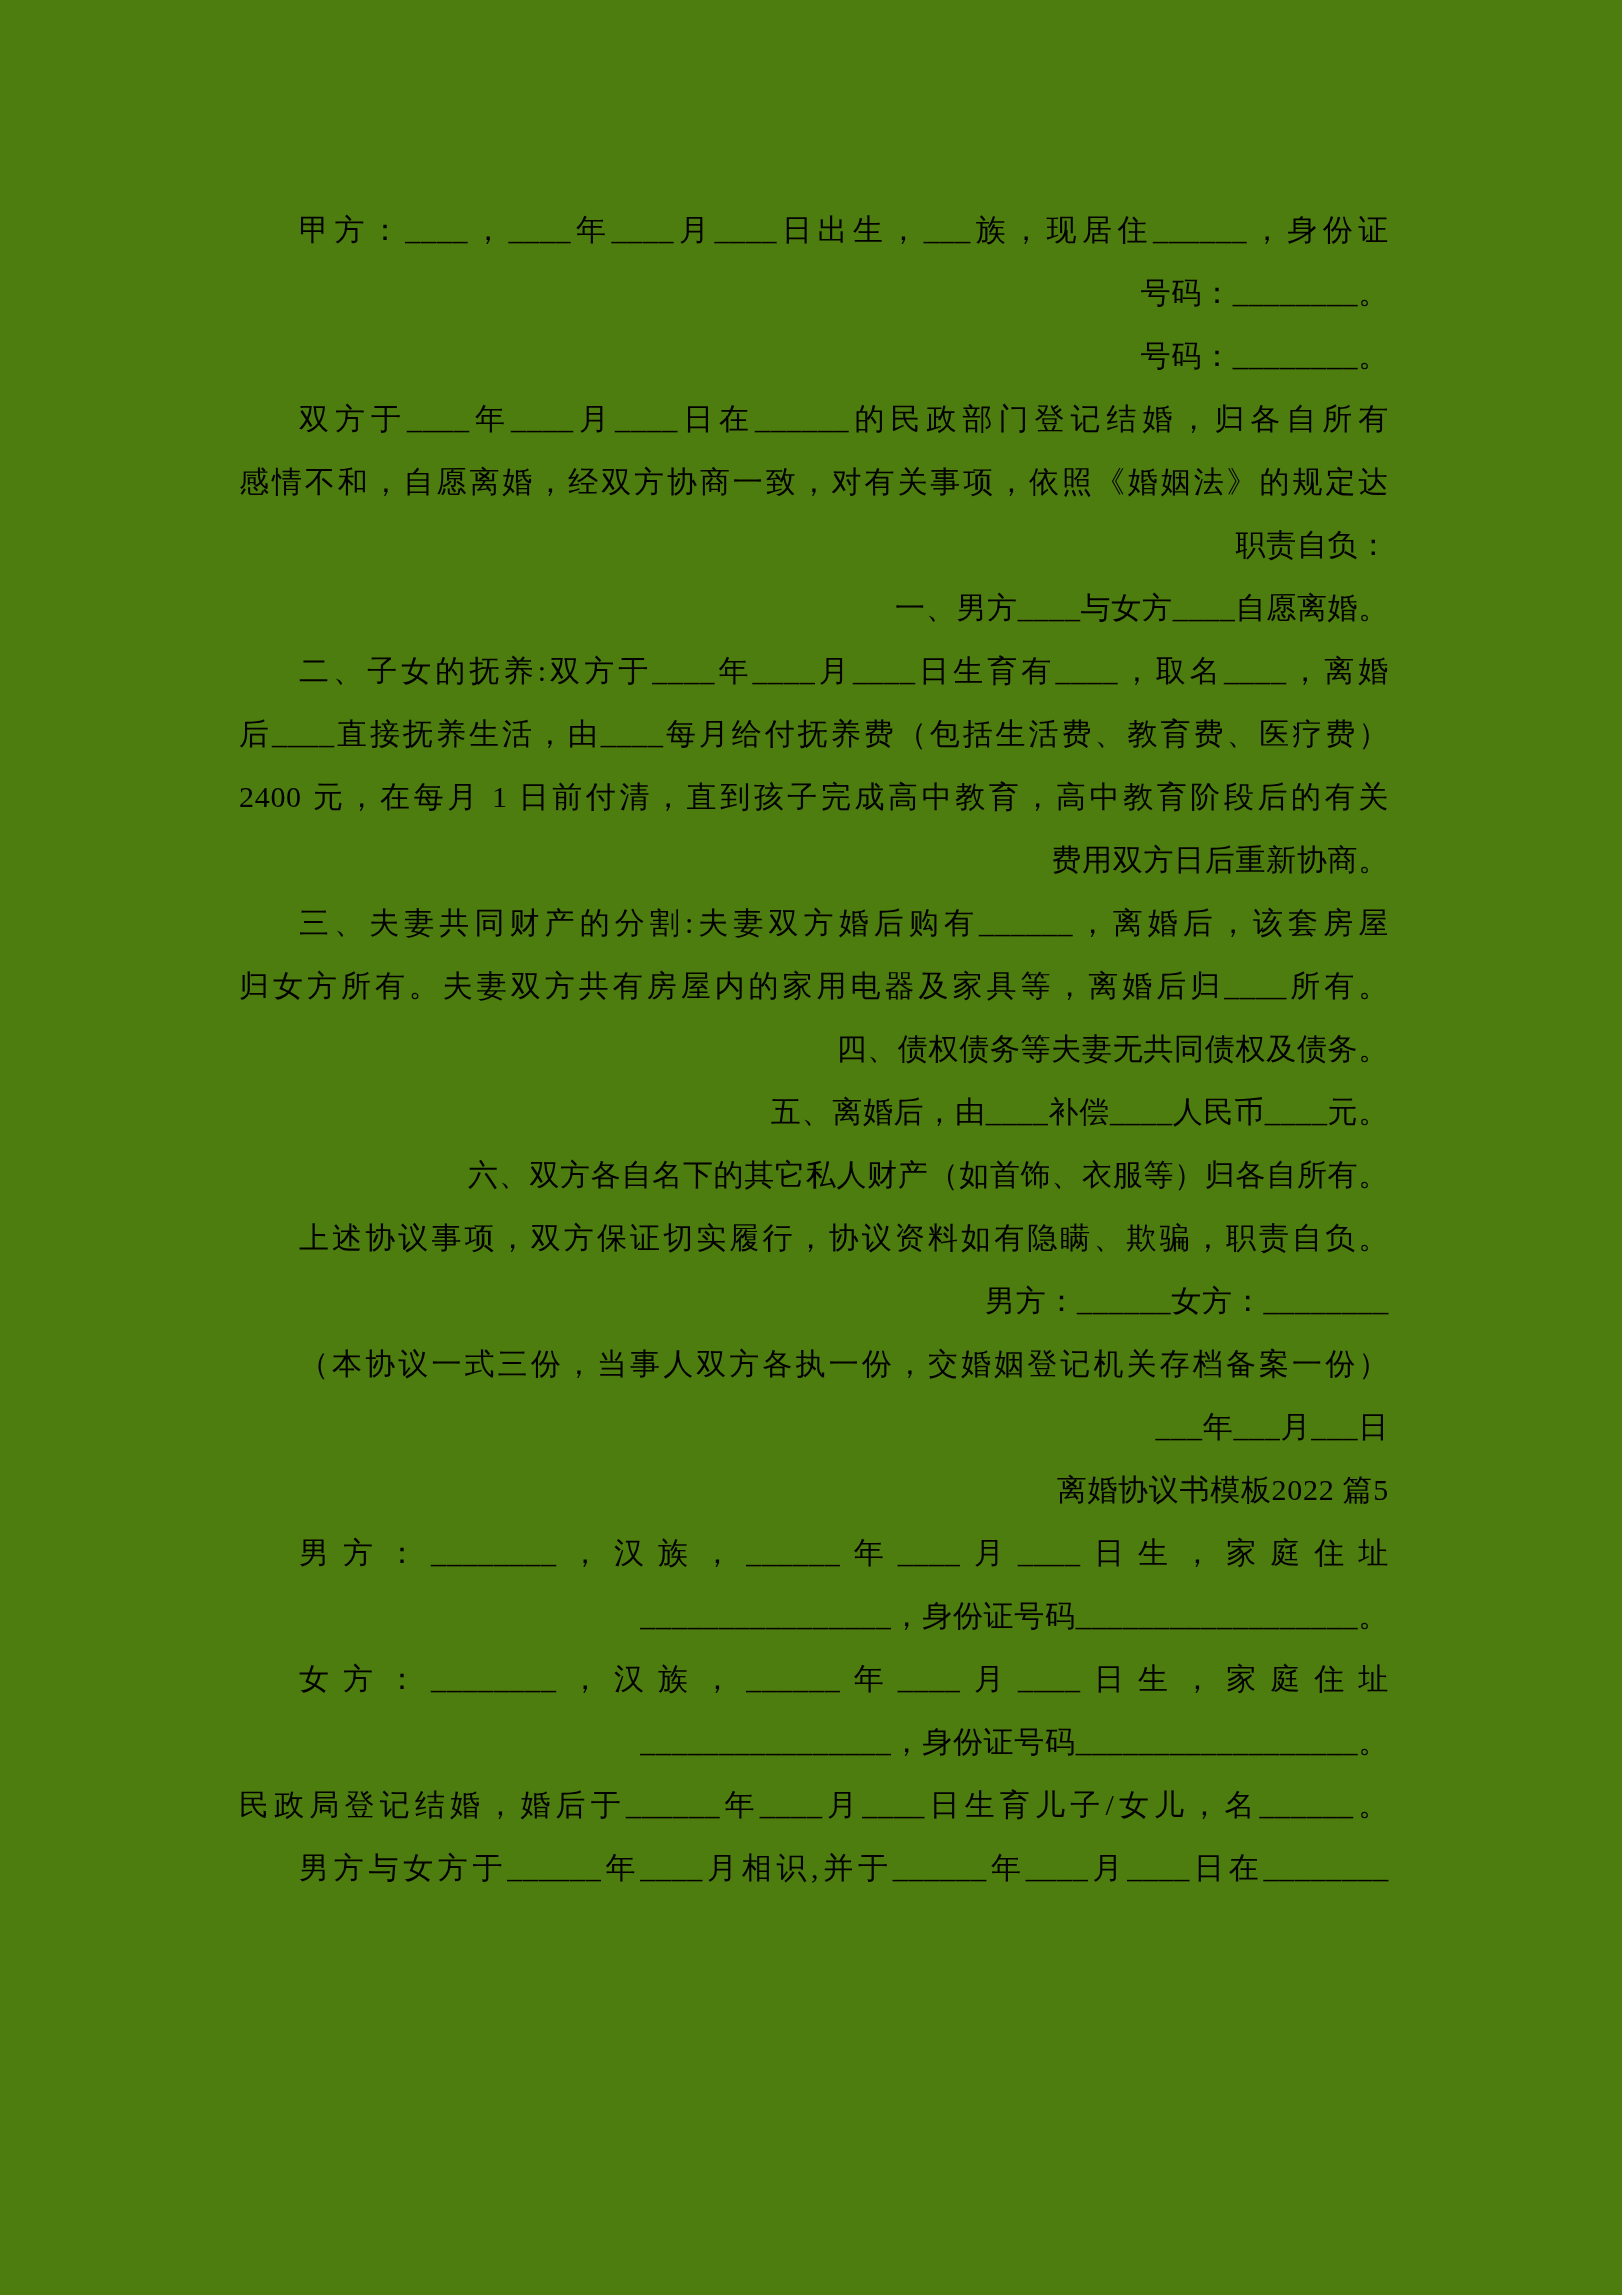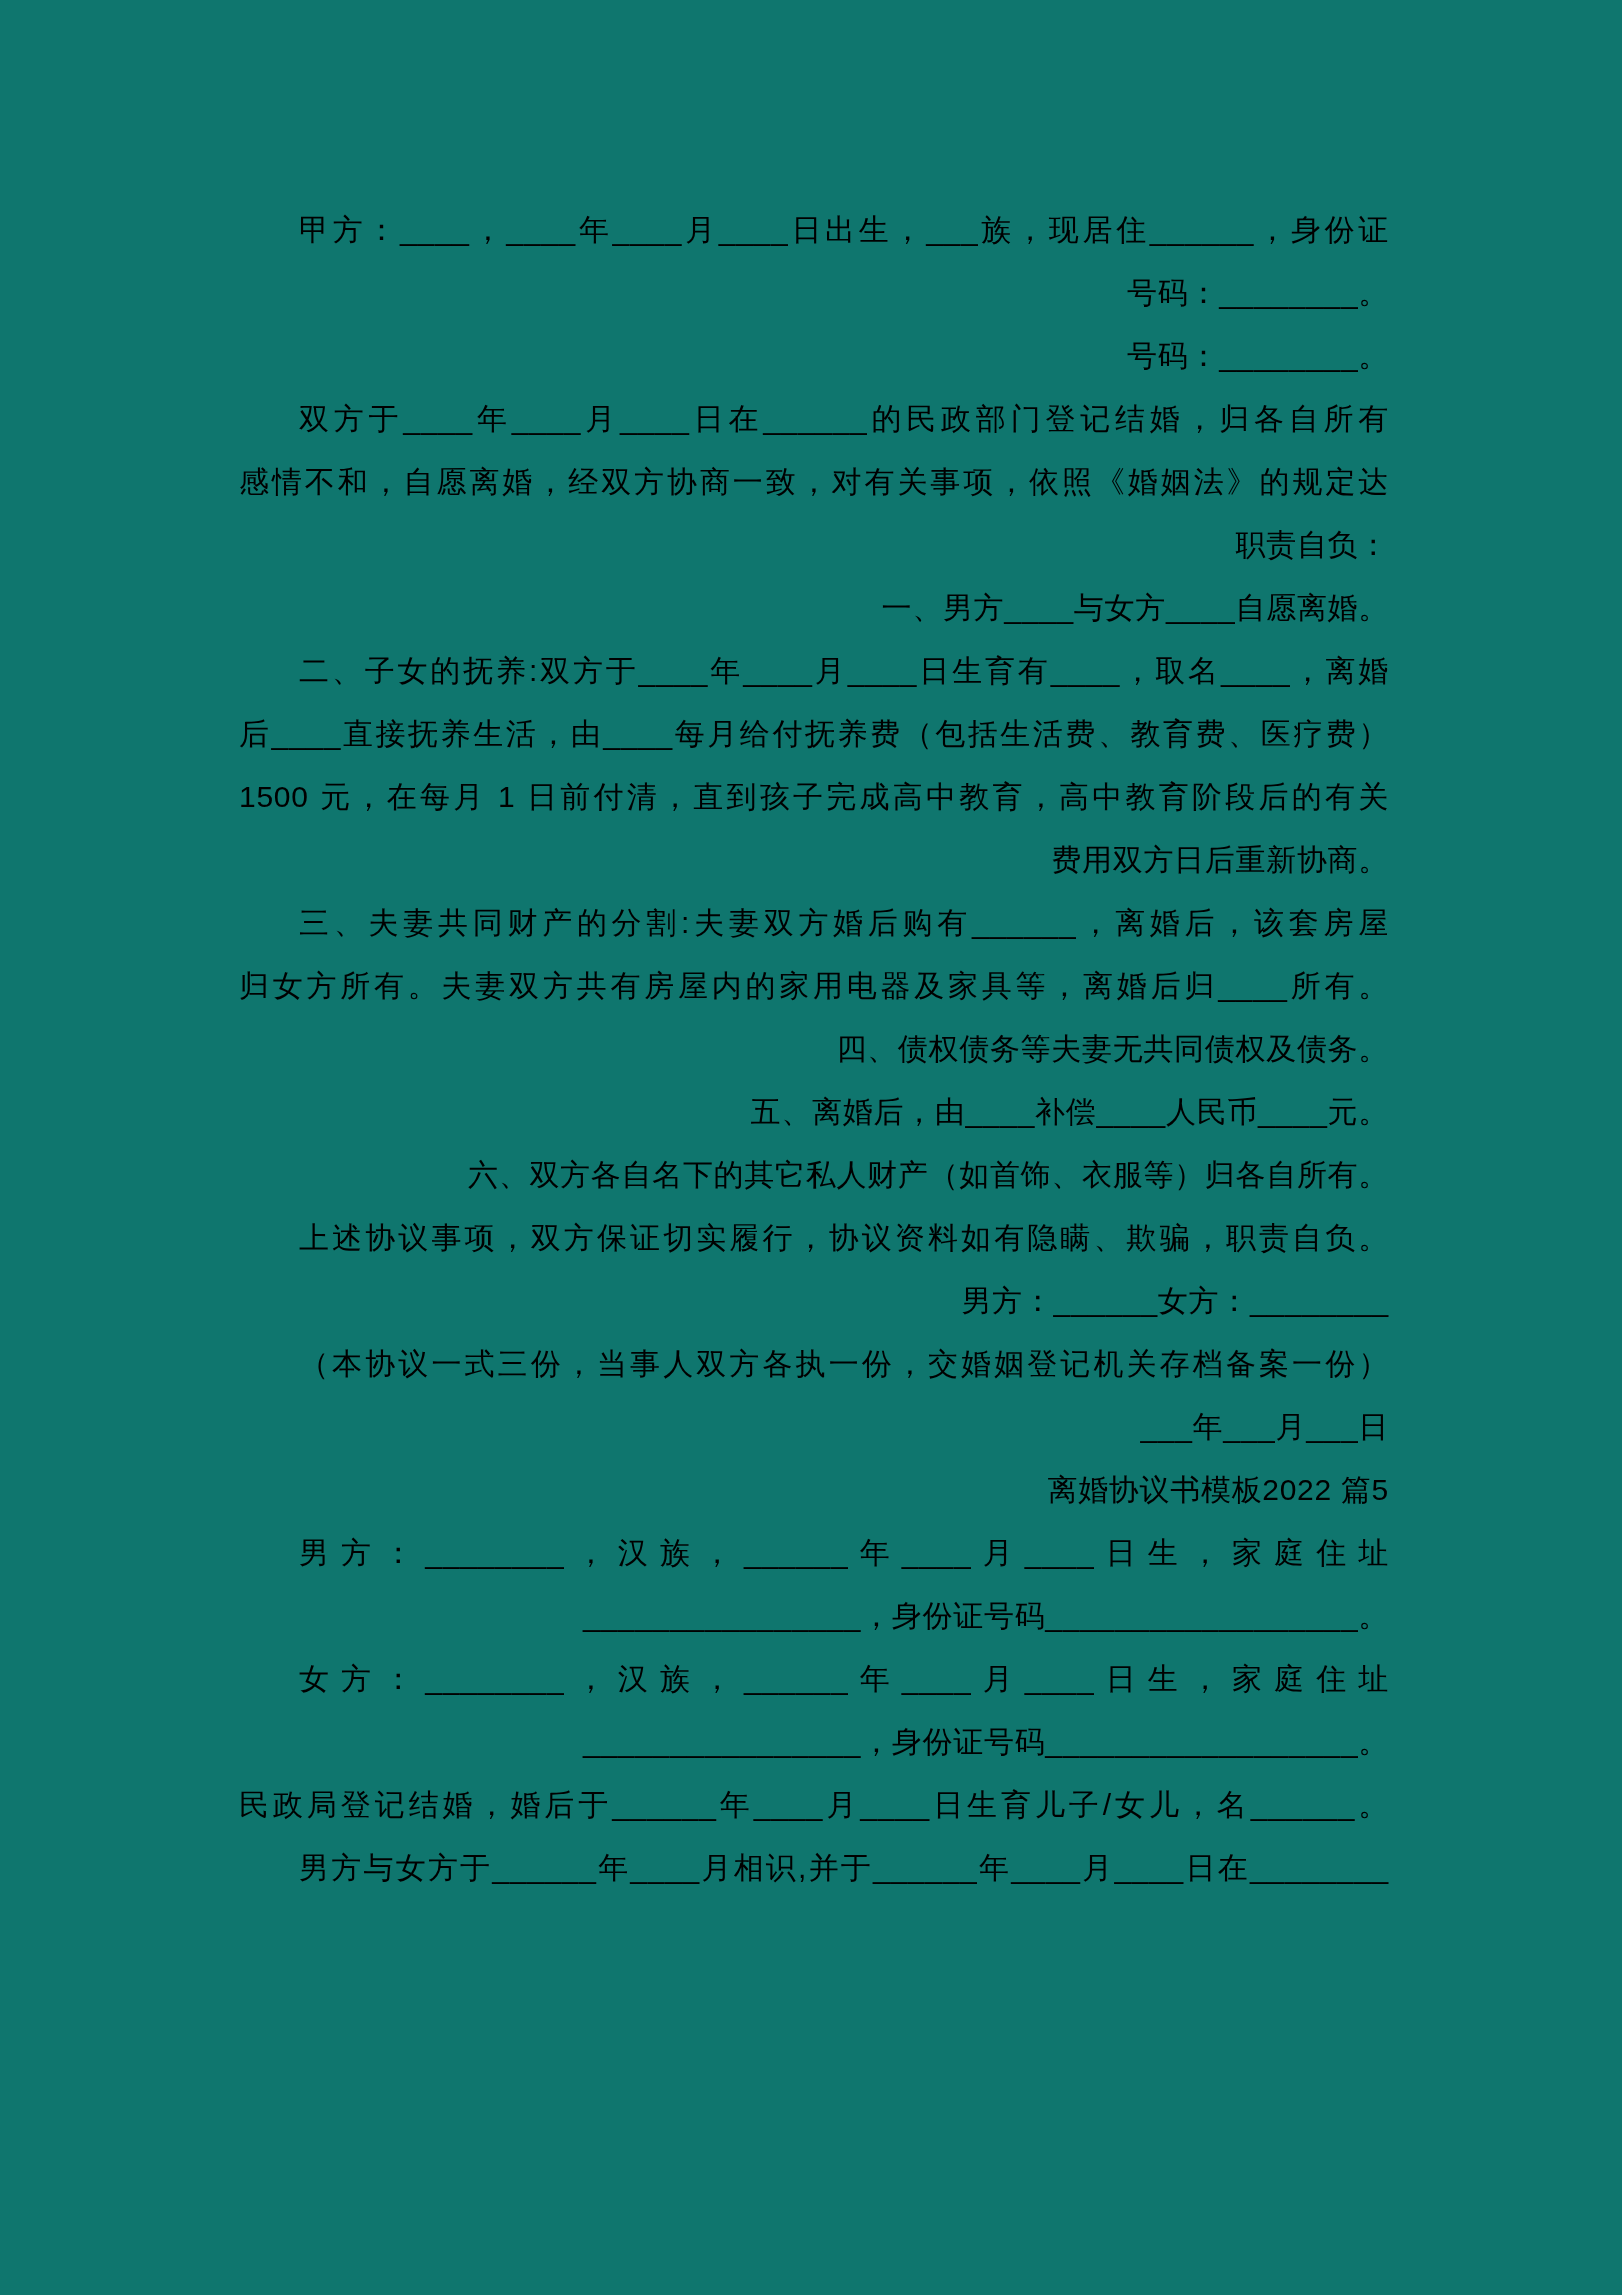--- a/index.html
+++ b/index.html
@@ -10,22 +10,22 @@
     width: 1623px;
     height: 2295px;
     background: #ffffff;
     overflow: hidden;
   }
   .page {
     box-sizing: border-box;
     width: 1623px;
     height: 2295px;
     padding: 198px 234px 4px 239px;
-    background: #0f766e;
-    font-family: Liberation Sans, sans-serif;
+    background: #4d7c0f;
+    font-family: Liberation Serif, serif;
     font-size: 30px;
     color: #000000;
     -webkit-font-smoothing: antialiased;
   }
   .doc-body {
     width: 100%;
   }
   .line {
     height: 63px;
     line-height: 63px;
@@ -49,21 +49,21 @@
   <div class="doc-body" id="doc-body">
       <div class="line indent full">甲方：____，____年____月____日出生，___族，现居住______，身份证</div>
       <div class="line">号码：________。</div>
       <div class="line">号码：________。</div>
       <div class="line indent full">双方于____年____月____日在______的民政部门登记结婚，归各自所有</div>
       <div class="line full">感情不和，自愿离婚，经双方协商一致，对有关事项，依照《婚姻法》的规定达</div>
       <div class="line">职责自负：</div>
       <div class="line indent">一、男方____与女方____自愿离婚。</div>
       <div class="line indent full">二、子女的抚养:双方于____年____月____日生育有____，取名____，离婚</div>
       <div class="line full">后____直接抚养生活，由____每月给付抚养费（包括生活费、教育费、医疗费）</div>
-      <div class="line full">1500 元，在每月 1 日前付清，直到孩子完成高中教育，高中教育阶段后的有关</div>
+      <div class="line full">2400 元，在每月 1 日前付清，直到孩子完成高中教育，高中教育阶段后的有关</div>
       <div class="line">费用双方日后重新协商。</div>
       <div class="line indent full">三、夫妻共同财产的分割:夫妻双方婚后购有______，离婚后，该套房屋</div>
       <div class="line full">归女方所有。夫妻双方共有房屋内的家用电器及家具等，离婚后归____所有。</div>
       <div class="line indent">四、债权债务等夫妻无共同债权及债务。</div>
       <div class="line indent">五、离婚后，由____补偿____人民币____元。</div>
       <div class="line indent">六、双方各自名下的其它私人财产（如首饰、衣服等）归各自所有。</div>
       <div class="line indent full">上述协议事项，双方保证切实履行，协议资料如有隐瞒、欺骗，职责自负。</div>
       <div class="line indent">男方：______女方：________</div>
       <div class="line indent full">（本协议一式三份，当事人双方各执一份，交婚姻登记机关存档备案一份）</div>
       <div class="line indent">___年___月___日</div>

